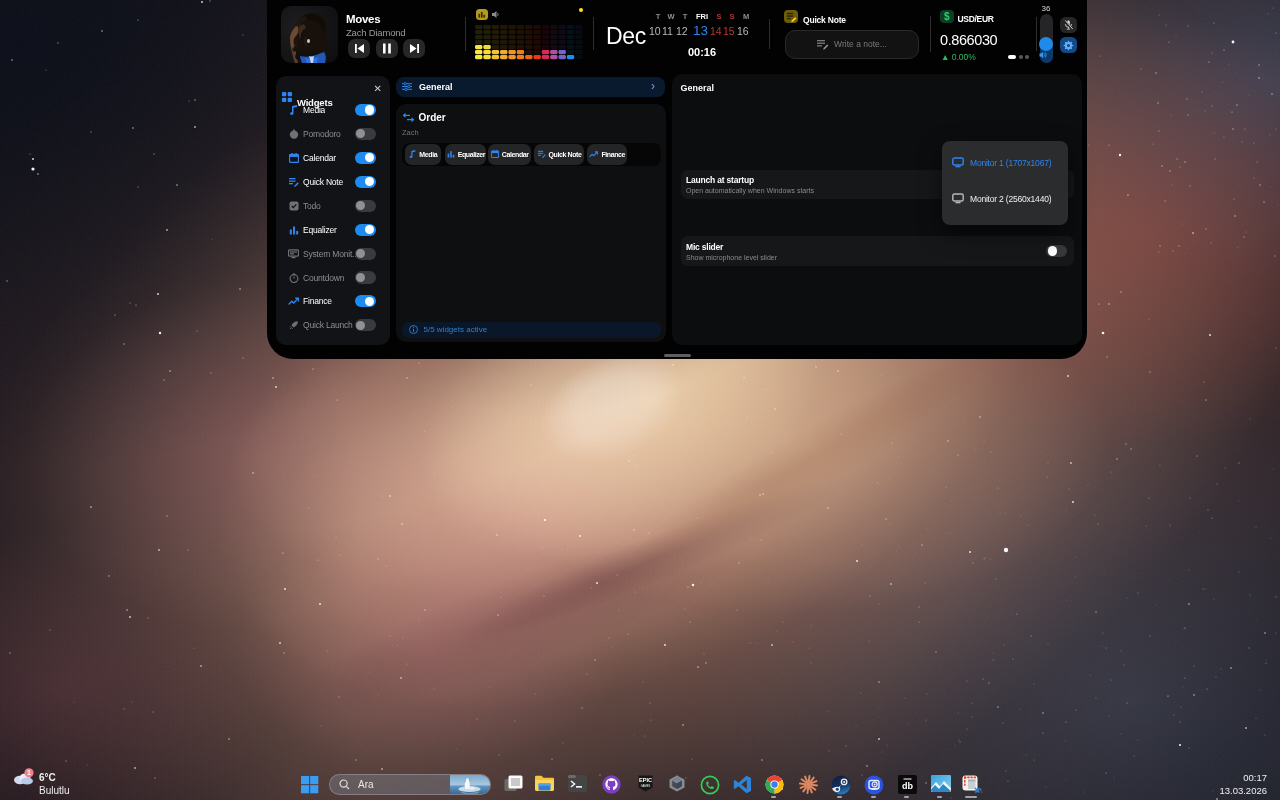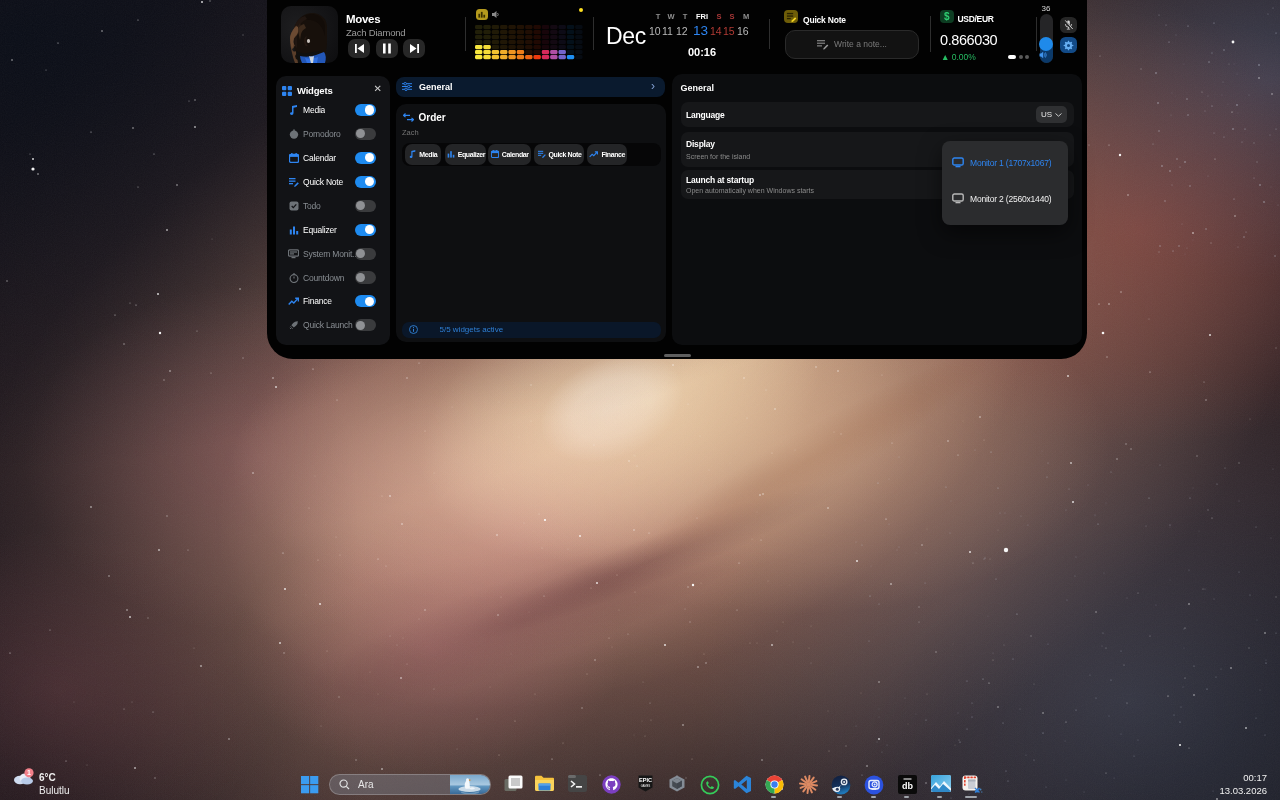--- a/index.html
+++ b/index.html
@@ -95,21 +95,21 @@
 #vspk { left:772px; top:51px; width:14px; text-align:center; font-size:7px; color:#4ea0f0; }
 .sqbtn { position:absolute; left:792.5px; width:17px; height:16.5px; border-radius:5.5px; }
 #micbtn { top:16.5px; background:#262626; }
 #gearbtn { top:36.5px; background:#124a87; }
 .sqbtn svg { margin:3px auto 0; }
 
 
 .card { position:absolute; }
 #wpanel { left:9px; top:76px; width:114px; height:269px; background:#121316; border-radius:10px; }
 #whead { position:absolute; left:6px; top:9px; display:flex; align-items:center; gap:5px; }
-#whead .t { font-size:9.5px; font-weight:bold; color:#fff; letter-spacing:-0.2px; }
+#whead .t { font-size:9.5px; font-weight:bold; color:#fff; letter-spacing:-0.2px;margin-top:12px; }
 #wx { position:absolute; right:8px; top:7px; font-size:10px; color:#cdcdcd; }
 .wrow { position:absolute; left:12px; width:90px; height:24px; display:flex; align-items:center; }
 .wrow .ic { width:11px; display:flex; justify-content:center; }
 .wrow .lb { margin-left:4px; font-size:8.5px; letter-spacing:-0.2px; color:#fff; white-space:nowrap; overflow:hidden; max-width:54px; }
 .wrow.off .lb { color:#888d92; }
 .tgl { position:absolute; left:78.8px; width:21px; height:12.2px; border-radius:7px; background:#1e8bf0; }
 .tgl .kn { position:absolute; right:1.5px; top:1.5px; width:9.2px; height:9.2px; border-radius:50%; background:#fff; }
 .tgl.off { background:#3a3b3d; }
 .tgl.off .kn { right:auto; left:1.5px; background:#8f9194; }
 
@@ -120,21 +120,21 @@
 #gtab .chev { position:absolute; right:10px; top:2px; color:#7f9ecf; font-size:12px; }
 #ocard { left:129px; top:104px; width:269.5px; height:238px; background:#0e0f11; border-radius:10px; }
 #ohead { position:absolute; left:6.5px; top:8px; display:flex; align-items:center; gap:5px; }
 #ohead .t { font-size:10px; font-weight:bold; color:#fff; }
 #odrag { position:absolute; left:6px; top:24px; font-size:7.5px; color:#737373; }
 #chipbar { position:absolute; left:5.5px; top:38.5px; width:259px; height:23.5px; background:#060607; border-radius:8px; }
 .chip { position:absolute; top:1.5px; height:20.5px; border-radius:7px; background:#242527;
   display:flex; align-items:center; justify-content:center; gap:2px; overflow:hidden; }
 .chip .t { font-size:7px; letter-spacing:-0.4px; font-weight:bold; color:#fff; white-space:nowrap; }
 #obar { position:absolute; left:5.5px; top:218px; width:259px; height:15.5px; background:#0a1729; border-radius:7px;
-  display:flex; align-items:center;gap:16px; }
+  display:flex; align-items:center; }
 #obar .t { margin-left:6px; font-size:8px; color:#2f7fd4; }
 
 
 #rpanel { left:405px; top:74px; width:410px; height:271px; background:#0c0d0f; border-radius:10px; }
 #rtitle { position:absolute; left:8.5px; top:9px; font-size:9px; font-weight:bold; color:#fff; }
 .rrow { position:absolute; left:9px; width:393px; background:#161719; border-radius:7px; }
 .rrow .tt { position:absolute; left:5px; font-size:8.5px; font-weight:bold; color:#fff; letter-spacing:-0.2px; }
 .rrow .ss { position:absolute; left:5px; font-size:7px; color:#8b8b8b; white-space:nowrap; }
 #usbtn { position:absolute; right:7px; top:4px; width:31px; height:17px; background:#2f3032; border-radius:5px;
   color:#e8e8e8; font-size:8px; display:flex; align-items:center; justify-content:center; gap:3px; }
@@ -1233,33 +1233,30 @@
               <circle cx="4.5" cy="4.5" r="4" fill="none" stroke="#2f7fd4" stroke-width="0.9"></circle>
               <rect x="4" y="3.8" width="1" height="3" fill="#2f7fd4"></rect>
               <rect x="4" y="1.8" width="1" height="1.1" fill="#2f7fd4"></rect>
             </svg>
           </span>
           <span class="t">5/5 widgets active</span>
         </div>
       </div>
       <div class="card" id="rpanel">
         <div id="rtitle">General</div>
-        <div class="rrow" style="top:28px;height:24.5px">
-          <span class="tt" style="top:7.5px">Language</span>
-          <div id="usbtn">US <svg width="7" height="4" viewBox="0 0 7 4">
-              <path d="M0.5 0.5 L3.5 3.2 L6.5 0.5" stroke="#c8c8c8" stroke-width="1" fill="none"></path>
-            </svg></div>
-        </div>
-        <div class="rrow" style="top:58.4px;height:35px">
-          <span class="tt" style="top:7px">Display</span>
-          <span class="ss" style="top:21px">Screen for the island</span>
-        </div>
         <div class="rrow" style="top:95.8px;height:29.5px">
           <span class="tt" style="top:5px">Launch at startup</span>
           <span class="ss" style="top:17.5px">Open automatically when Windows starts</span>
+        </div>
+        <div class="rrow" style="top:162px;height:30px">
+          <span class="tt" style="top:5.5px">Mic slider</span>
+          <span class="ss" style="top:18px">Show microphone level slider</span>
+          <div class="rtgl off" style="top:8.8px">
+            <div class="kn"></div>
+          </div>
         </div>
       </div>
       <div class="card" id="ddrop">
         <div class="ditem" style="top:16px">
           <svg width="12" height="11" viewBox="0 0 12 11">
             <rect x="0.8" y="1" width="10.4" height="7" rx="1.6" fill="none" stroke="#2e85f1" stroke-width="1.4"></rect>
             <rect x="3.5" y="9" width="5" height="1.3" fill="#2e85f1"></rect>
           </svg>
           <span class="t" style="color:#2e85f1">Monitor 1 (1707x1067)</span>
         </div>

